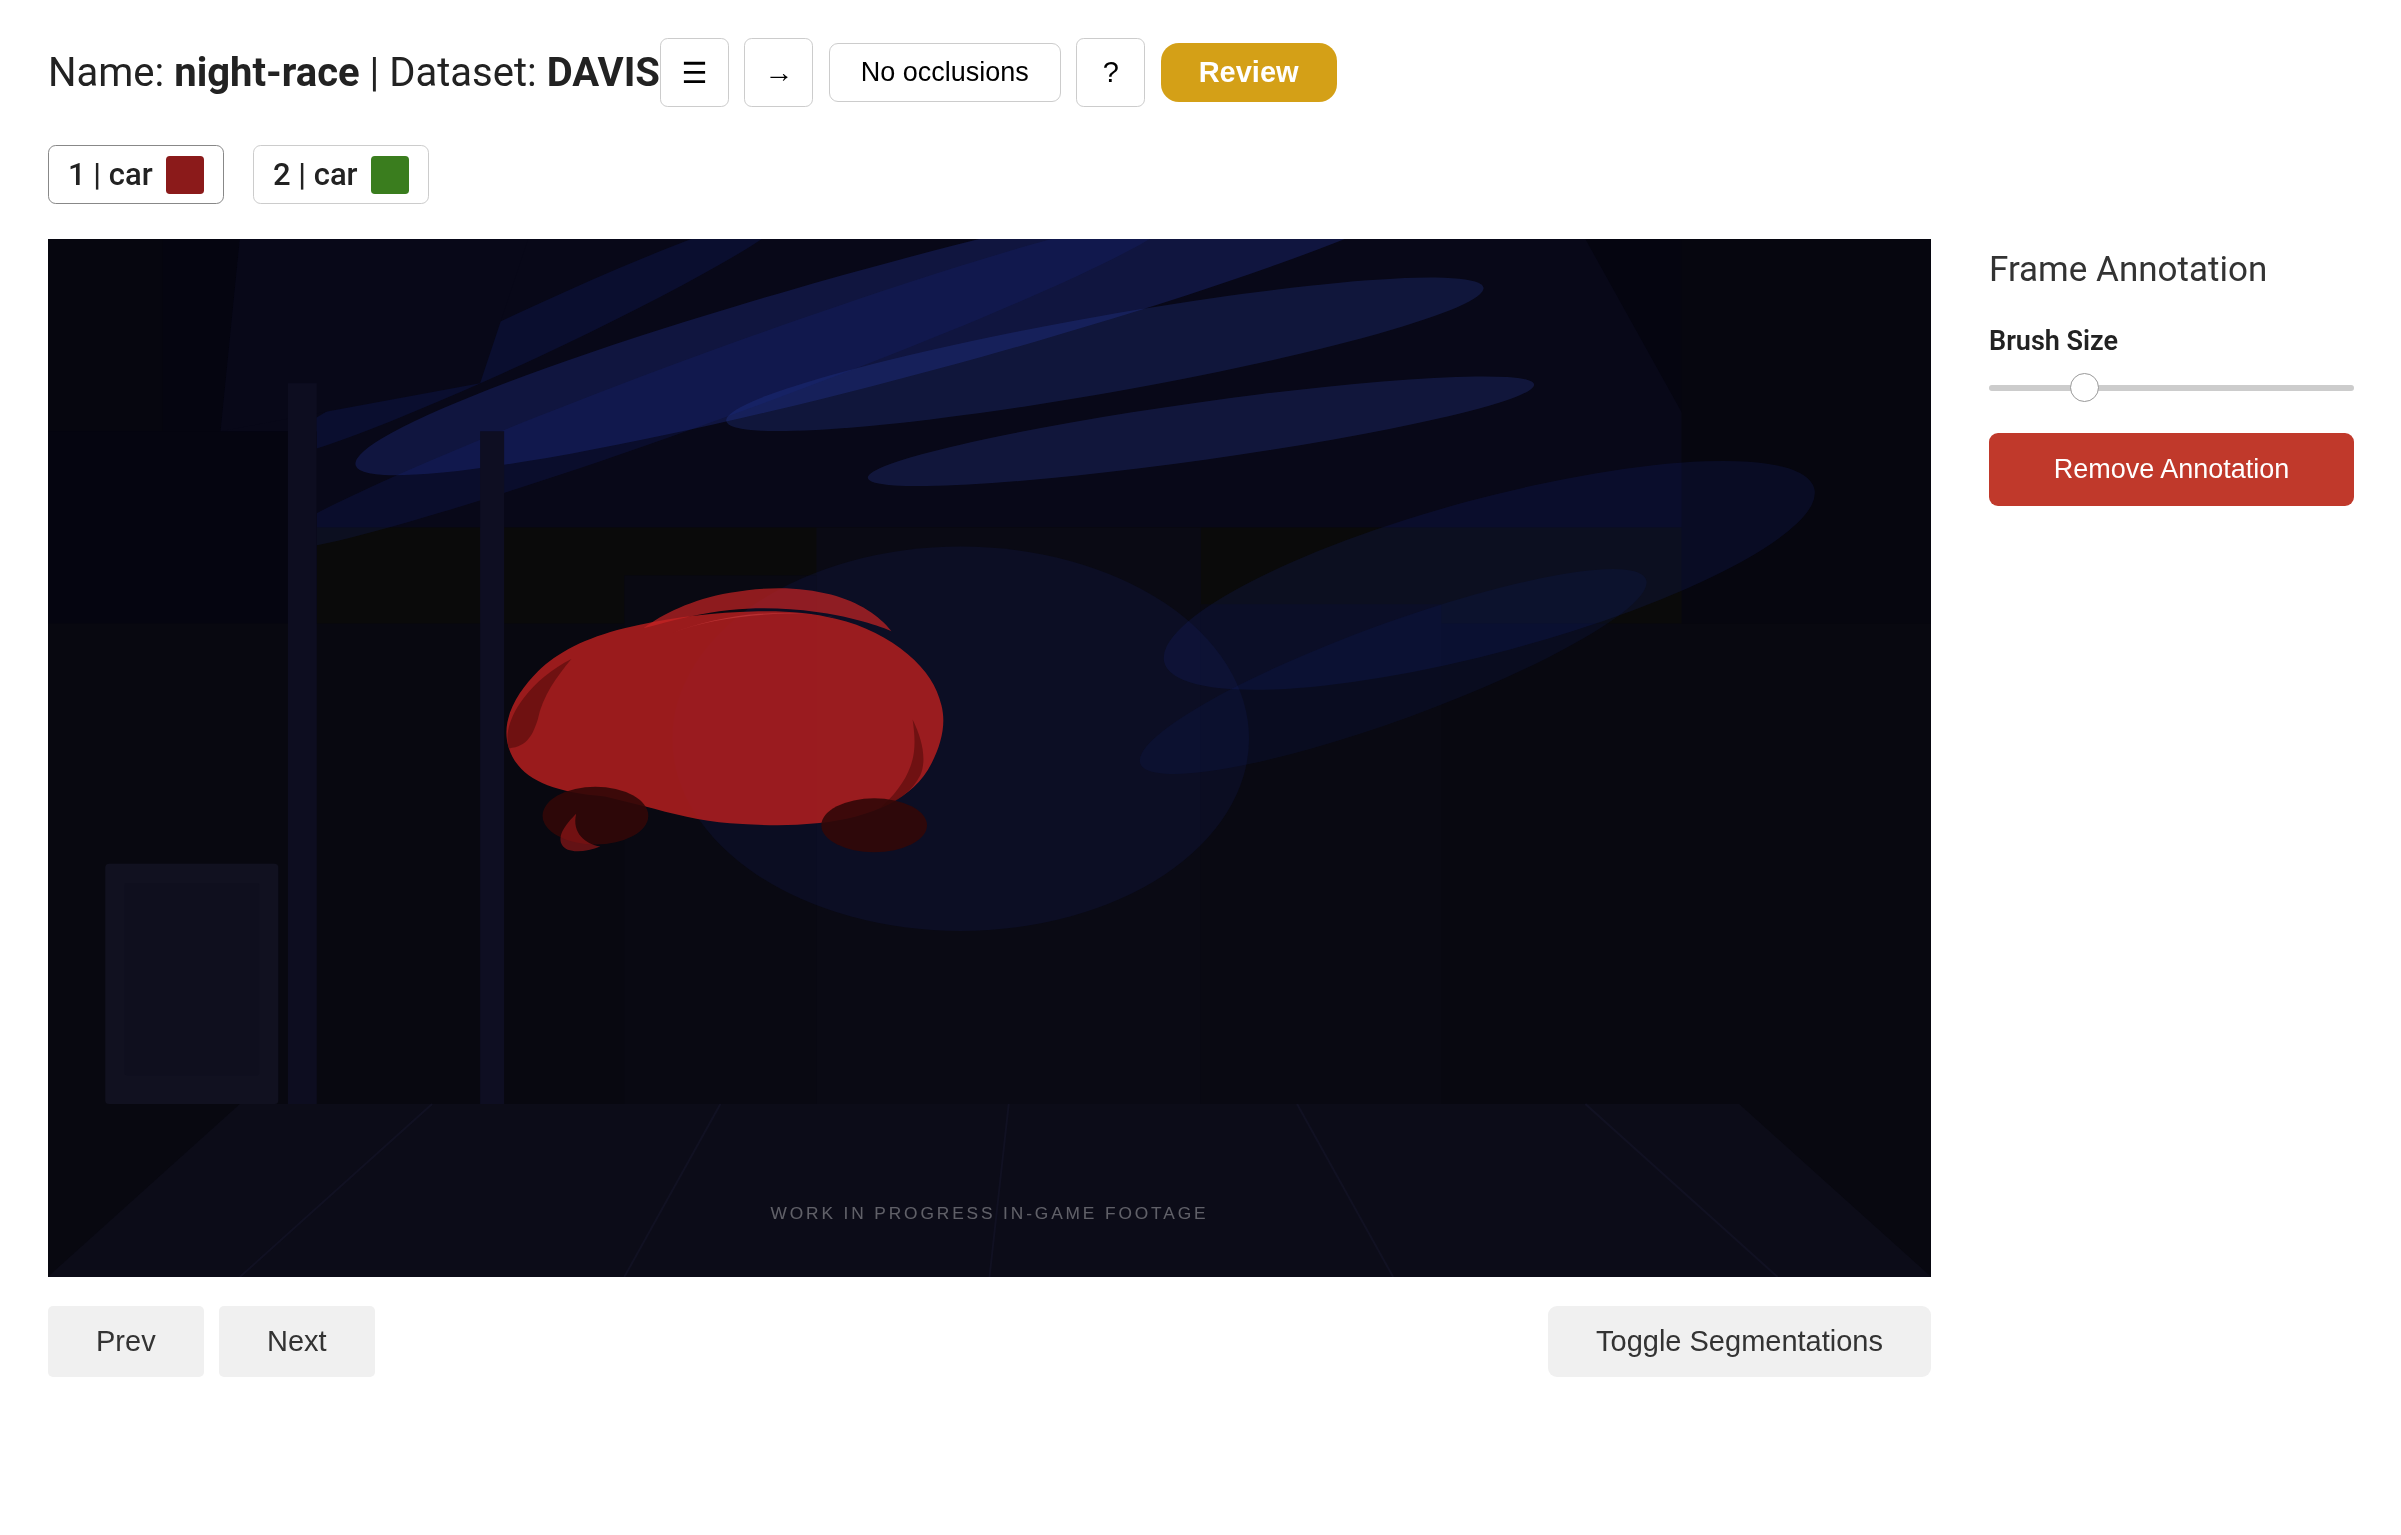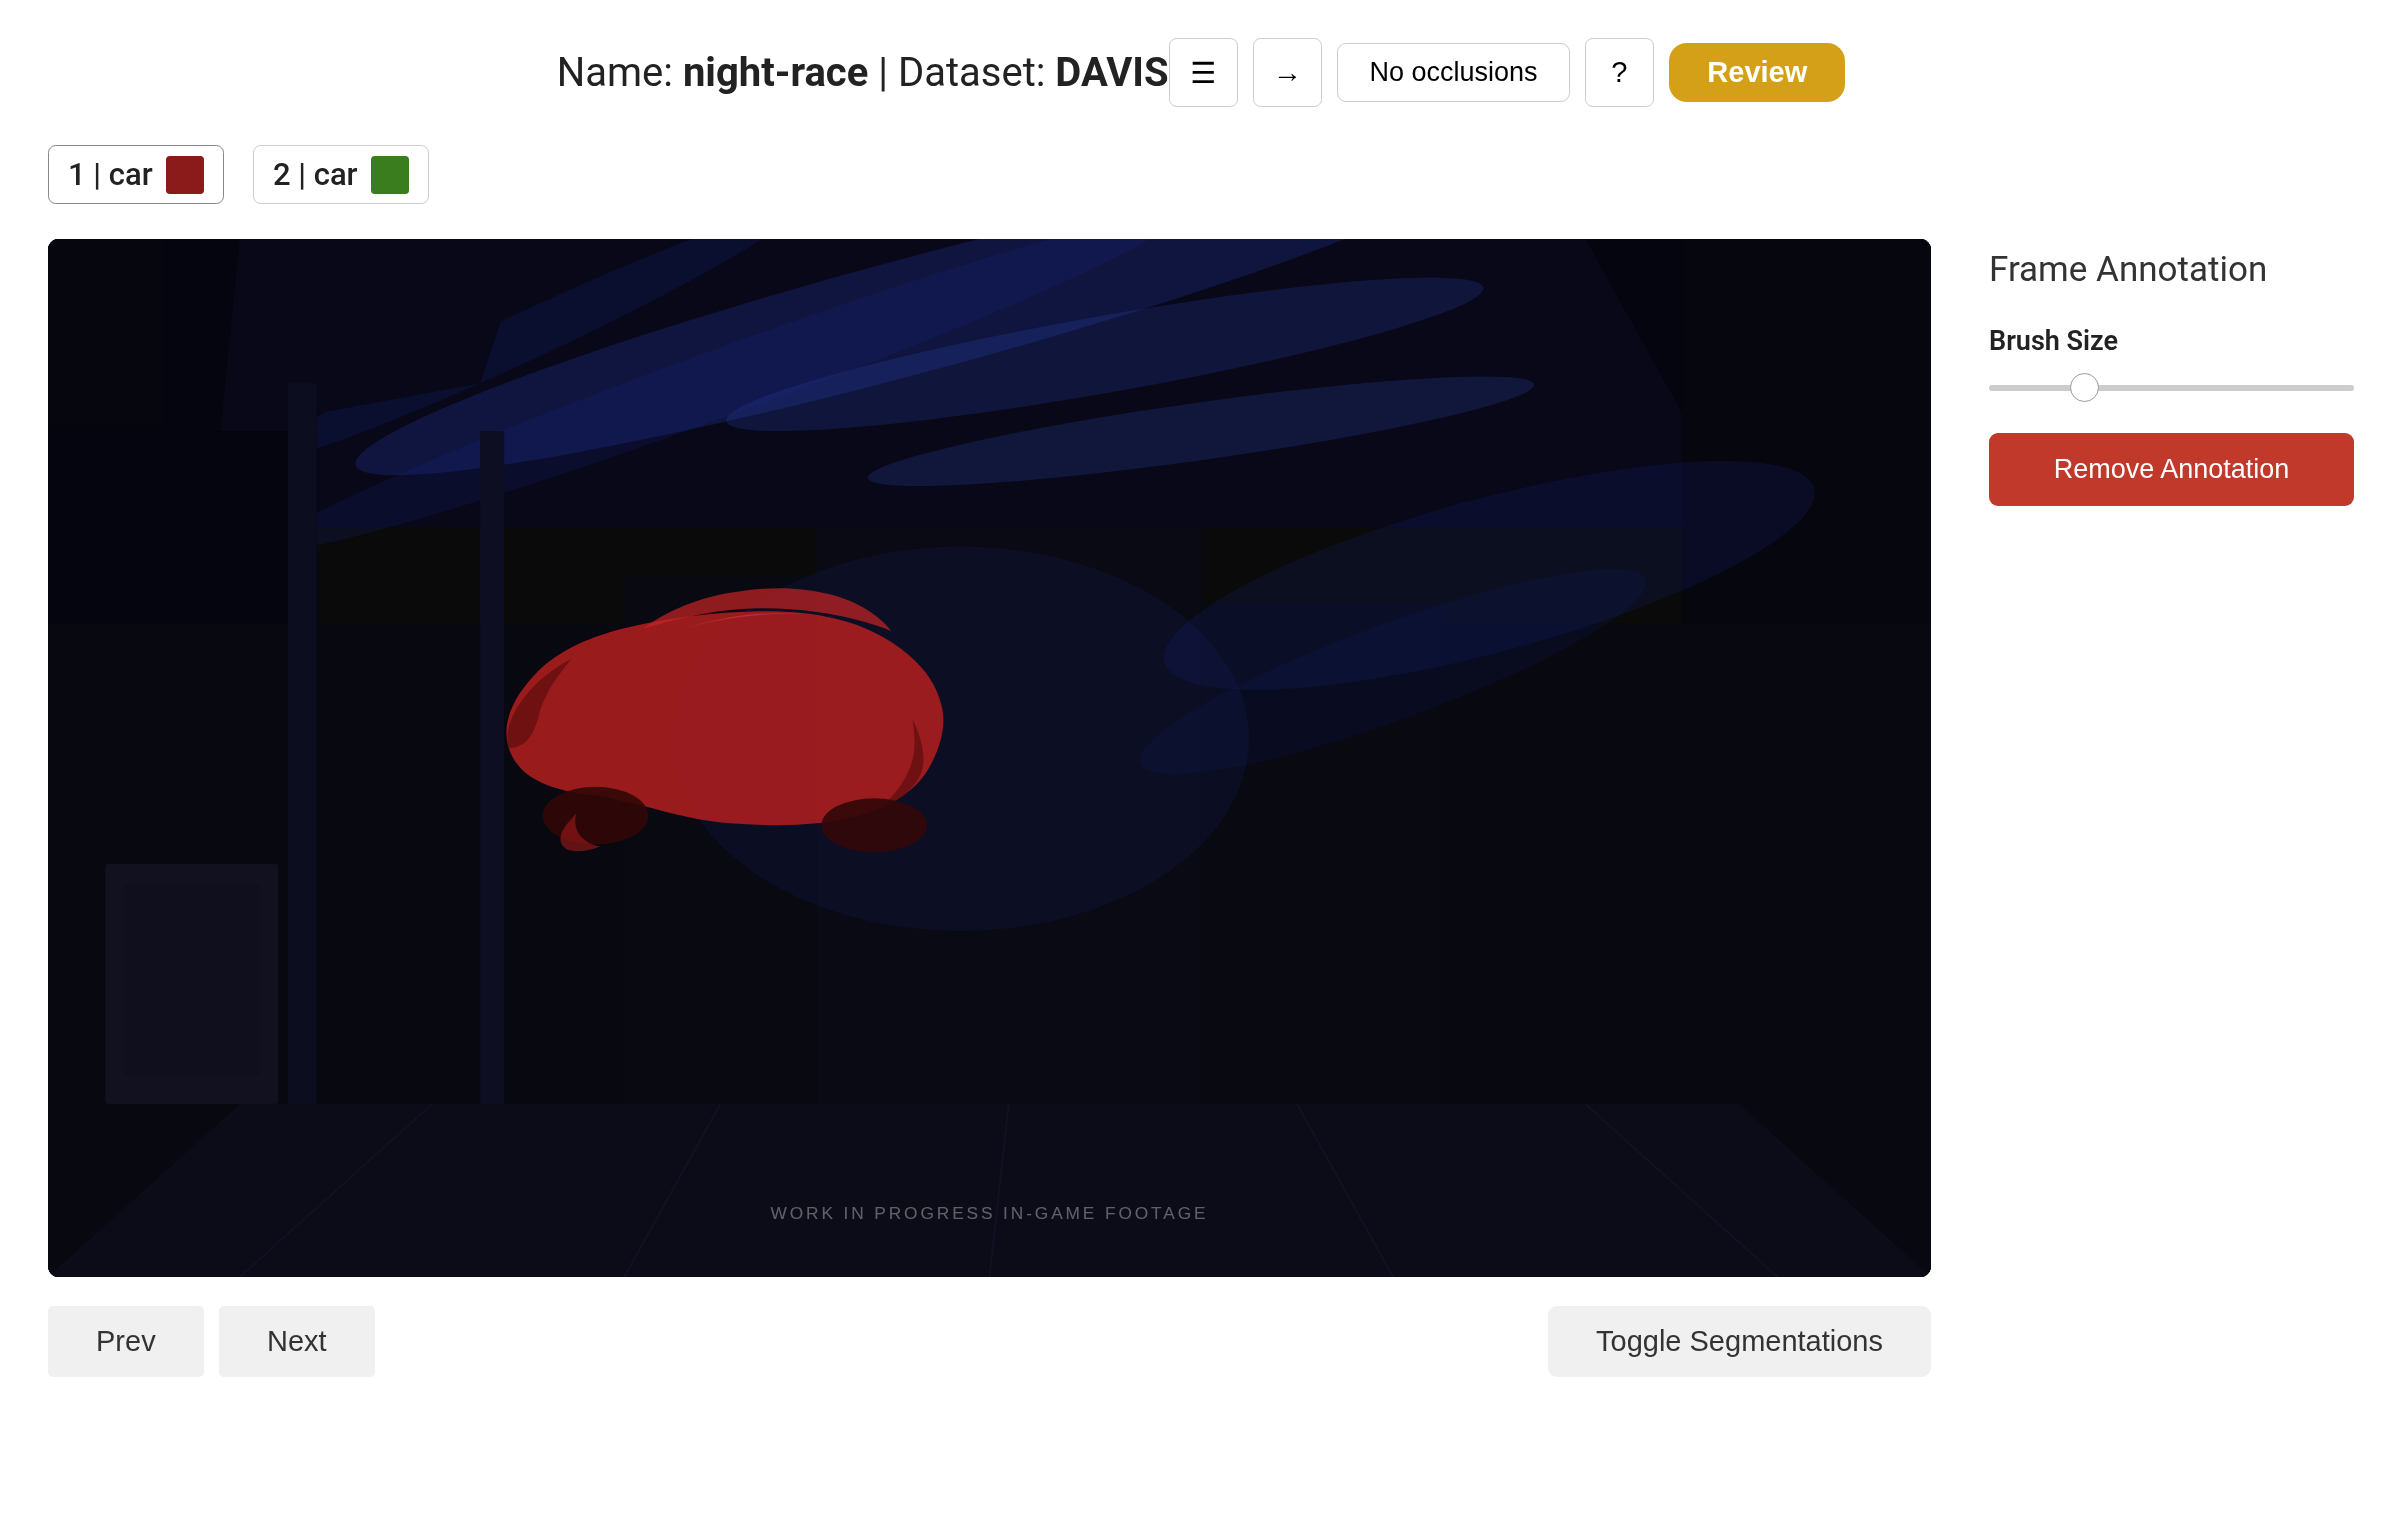--- a/index.html
+++ b/index.html
@@ -9,21 +9,21 @@
       color: #222;
       width: 2402px;
       min-height: 1535px;
       padding: 38px 48px;
     }
 
     
     .header {
       display: flex;
       align-items: center;
-      justify-content: center;
+      justify-content: flex-start;
       margin-bottom: 38px;
     }
     .header-title {
       font-size: 40px;
       font-weight: 400;
     }
     .header-title strong {
       font-weight: 700;
     }
     .header-controls {
@@ -100,21 +100,21 @@
     }
 
     
     .canvas-area {
       flex: 1;
     }
     .video-frame {
       width: 1883px;
       height: 1038px;
       background: #111;
-      border-radius: 11px;
+      border-radius: 0;
       overflow: hidden;
       position: relative;
     }
 
     .frame-info {
       display: flex;
       justify-content: space-between;
       margin-top: 19px;
       font-size: 27px;
       color: #333;

